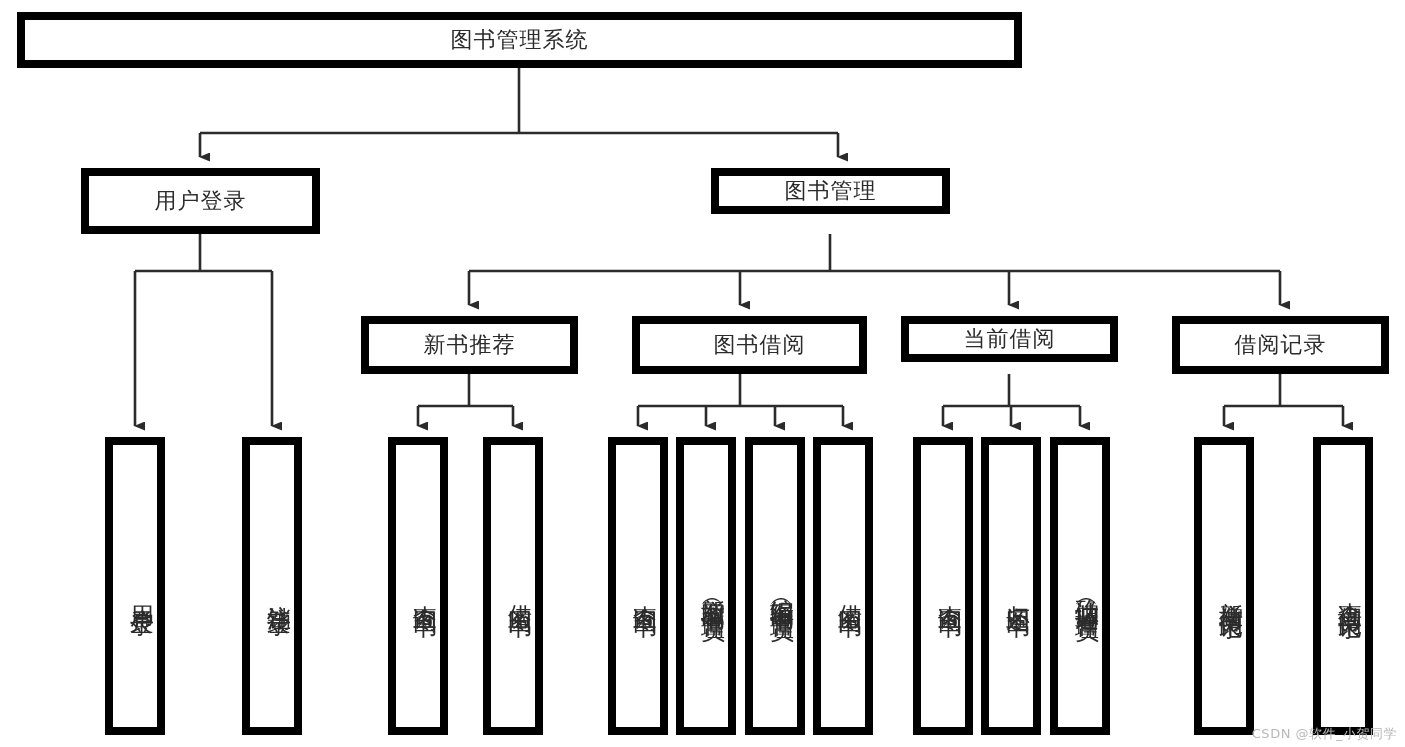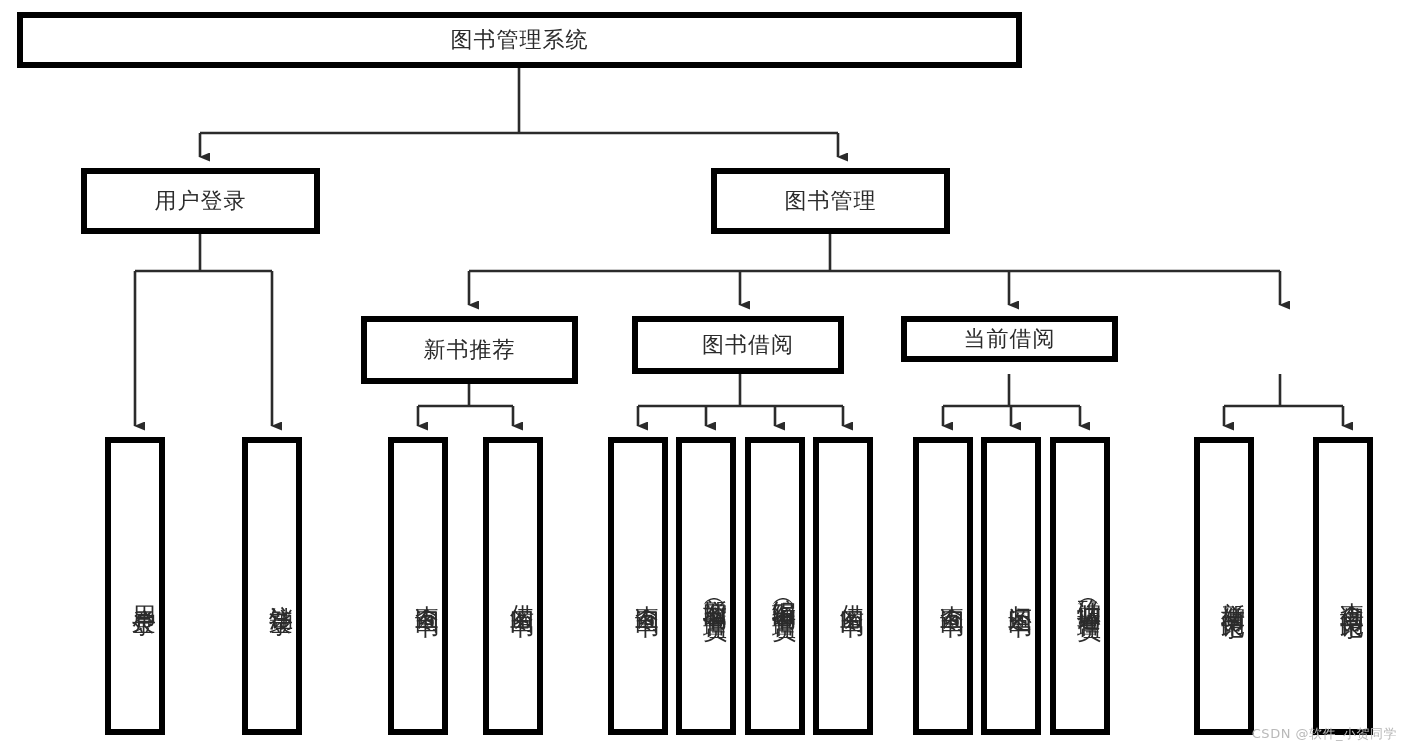--- a/index.html
+++ b/index.html
@@ -22,21 +22,21 @@
     left: 0;
     top: 0;
     width: 1405px;
     height: 747px;
     pointer-events: none;
   }
   .node {
     position: absolute;
     box-sizing: border-box;
     background: #ffffff;
-    border: 6px solid #000000;
+    border: 8px solid #000000;
     display: flex;
     align-items: center;
     justify-content: center;
     color: #2b2b2b;
   }
   .node.horiz {
     font-size: 22px;
     letter-spacing: 1px;
     line-height: 1.2;
   }
@@ -120,32 +120,35 @@
     </g>
   </svg>
 
   <div class="node horiz" id="root-node" style="left: 17px; top: 12px; width: 1005px; height: 56px;">
     <span class="label">图书管理系统</span>
   </div>
 
   <div class="node horiz" id="l2-0" style="left: 81px; top: 168px; width: 239px; height: 66px;">
     <span class="label">用户登录</span>
   </div>
-  <div class="node horiz" id="l2-1" style="left: 711px; top: 168px; width: 239px; height: 66px;">
+  <div class="node horiz" id="l2-1" style="left: 711px; top: 168px; width: 239px; height: 46px;">
     <span class="label">图书管理</span>
   </div>
 
-  <div class="node horiz" id="l3-0" style="left: 361px; top: 316px; width: 217px; height: 68px; align-items: center;">
+  <div class="node horiz" id="l3-0" style="left: 361px; top: 316px; width: 217px; height: 58px; align-items: center;">
     <span class="label">新书推荐</span>
   </div>
-  <div class="node horiz" id="l3-1" style="left: 632px; top: 316px; width: 212px; height: 58px; padding-left: 20px;">
+  <div class="node horiz" id="l3-1" style="left: 632px; top: 316px; width: 235px; height: 58px; padding-left: 20px;">
     <span class="label">图书借阅</span>
   </div>
   <div class="node horiz" id="l3-2" style="left: 901px; top: 316px; width: 217px; height: 46px;">
     <span class="label">当前借阅</span>
+  </div>
+  <div class="node horiz" id="l3-3" style="left: 1172px; top: 316px; width: 217px; height: 58px;">
+    <span class="label">借阅记录</span>
   </div>
 
   <div class="node vert" id="lf-0" style="left: 105px; top: 437px; width: 60px; height: 298px;">
     <span class="label">用户登录</span>
   </div>
   <div class="node vert" id="lf-1" style="left: 242px; top: 437px; width: 60px; height: 298px;">
     <span class="label">注销登录</span>
   </div>
   <div class="node vert" id="lf-2" style="left: 388px; top: 437px; width: 60px; height: 298px;">
     <span class="label">查询图书</span>

